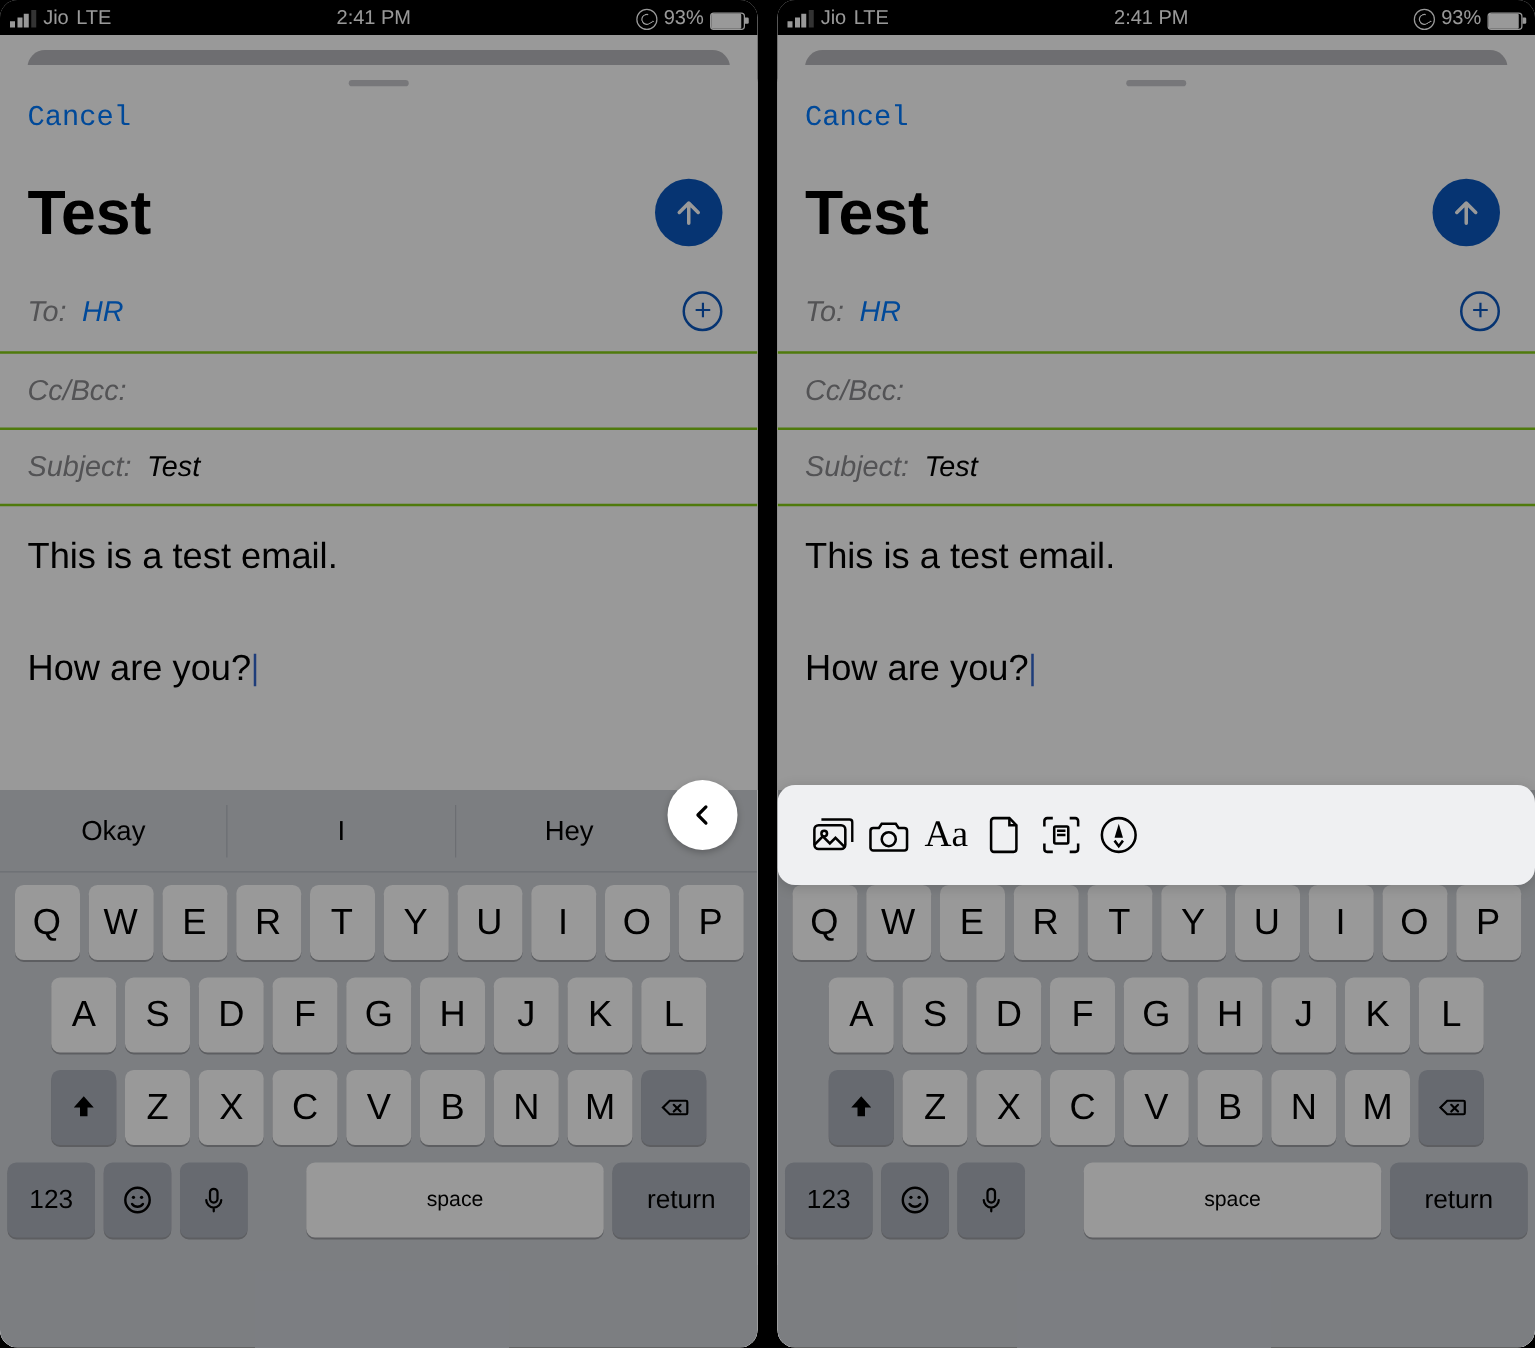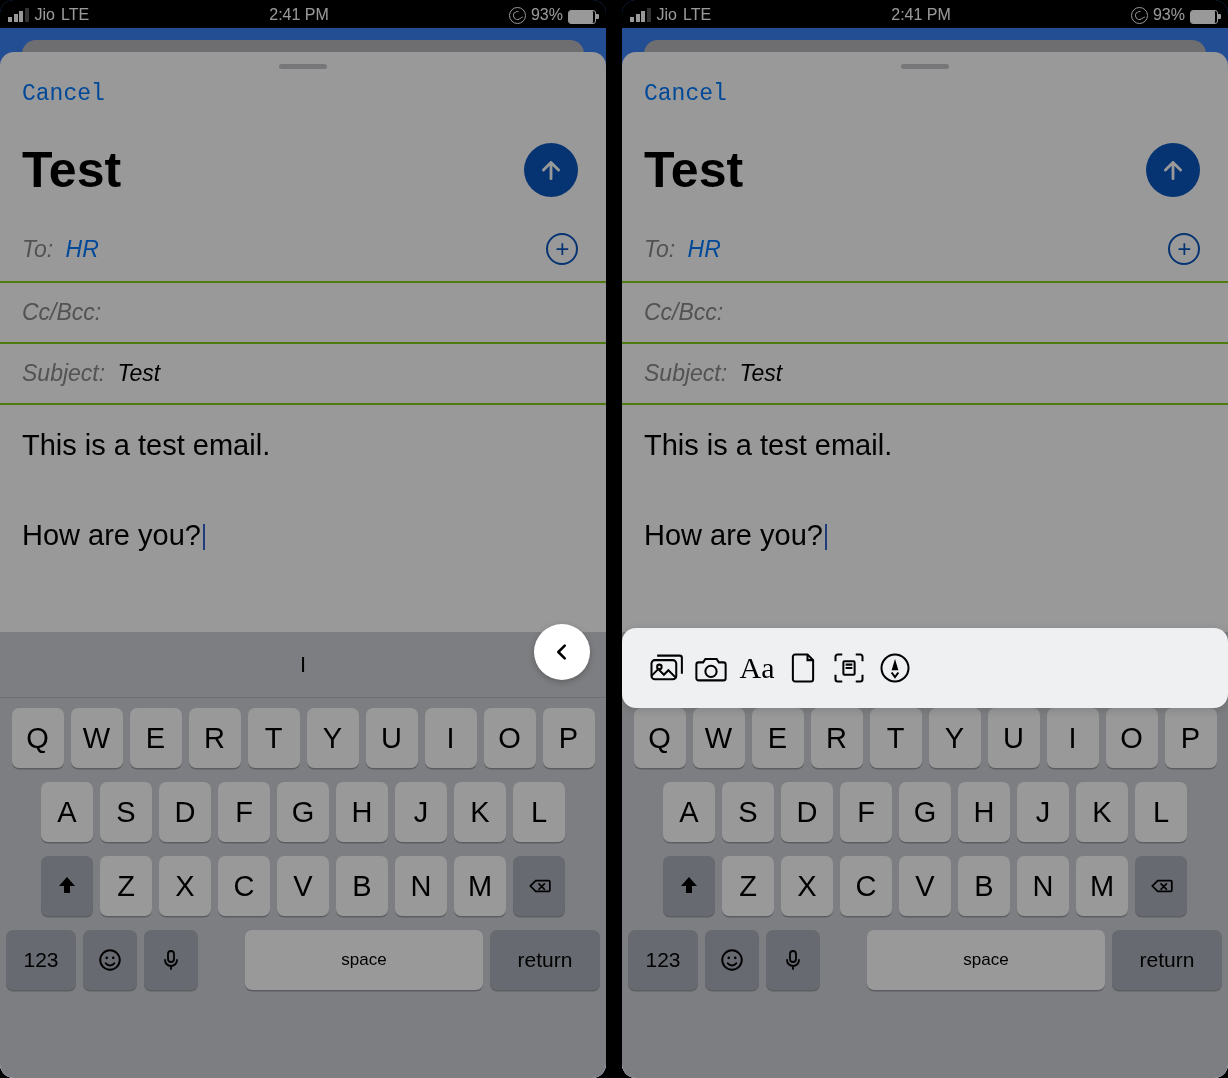--- a/index.html
+++ b/index.html
@@ -9,21 +9,21 @@
     height: 1078px;
     font-family: -apple-system, "Helvetica Neue", Arial, sans-serif;
     display: flex;
     gap: 16px;
     padding: 0;
     position: relative;
   }
   .phone {
     width: 606px;
     height: 1078px;
-    background: #3b82f6;
+    background: #ffffff;
     position: relative;
     overflow: hidden;
     border-radius: 14px;
   }
   .dim-overlay {
     position: absolute;
     inset: 0;
     background: rgba(0,0,0,0.40);
     pointer-events: none;
     z-index: 50;
@@ -227,21 +227,23 @@
       <span class="field-value">Test</span></div>
     </div>
     <div class="body-text">
       <div>This is a test email.</div>
       <br>
       <span>How are you?</span><span class="cursor"></span>
     </div>
 
     <div class="kbd-area" style="height:446px">
       <div class="suggest-bar">
+        <div class="suggest">Okay</div>
         <div class="suggest">I</div>
+        <div class="suggest" style="padding-right:60px">Hey</div>
       </div>
       <div class="keyboard">
         <div class="krow row1">
             <div class="key">Q</div>
             <div class="key">W</div>
             <div class="key">E</div>
             <div class="key">R</div>
             <div class="key">T</div>
             <div class="key">Y</div>
             <div class="key">U</div>

